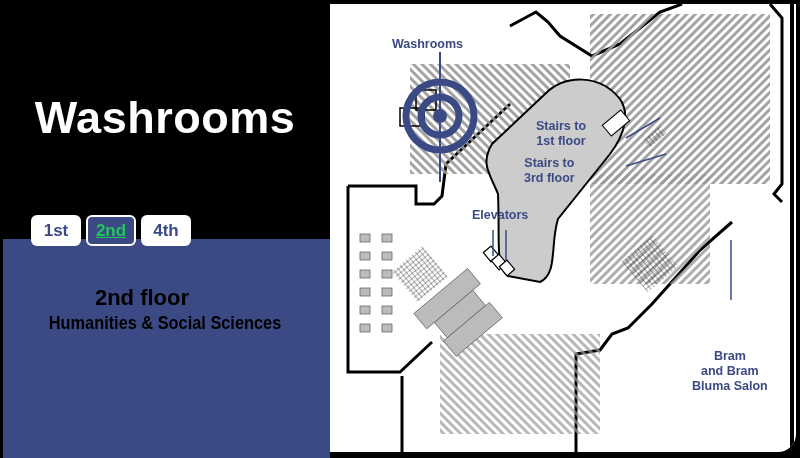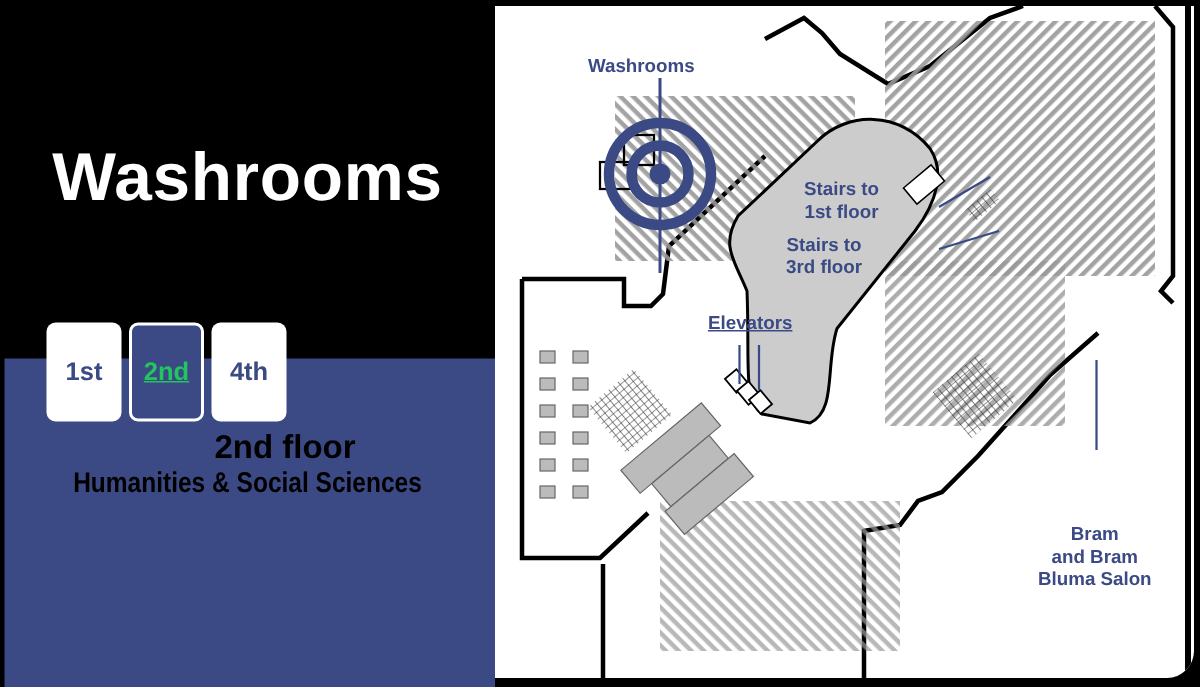--- a/index.html
+++ b/index.html
@@ -1,23 +1,23 @@
 <!DOCTYPE html>
 <html><head>
 <meta charset="utf-8">
 <style>
   html,body{margin:0;padding:0;}
   body{width:800px;height:458px;background:#000;position:relative;overflow:hidden;font-family:"Liberation Sans",sans-serif;}
   .left-panel{position:absolute;left:0;top:0;width:330px;height:458px;background:#000;}
   .blue-band{position:absolute;left:3px;top:239px;width:327px;height:219px;background:#3b4a85;}
   .title{position:absolute;left:0;top:92px;width:330px;text-align:center;color:#fff;font-weight:bold;font-size:45px;letter-spacing:0.5px;}
   .floor-tabs{position:absolute;left:31px;top:215px;display:flex;gap:5px;}
-  .floor-tab{width:50px;height:66px;background:#fff;border-radius:6px;display:flex;align-items:center;justify-content:center;color:#3b4a85;font-weight:bold;font-size:17px;cursor:pointer;box-sizing:border-box;}
+  .floor-tab{width:50px;height:31px;background:#fff;border-radius:6px;display:flex;align-items:center;justify-content:center;color:#3b4a85;font-weight:bold;font-size:17px;cursor:pointer;box-sizing:border-box;}
   .floor-tab.active{background:#3b4a85;color:#22c55e;border:2px solid #fff;text-decoration:underline;}
-  .floor-name{position:absolute;left:0;top:287px;width:284px;text-align:center;color:#000;font-weight:bold;font-size:22px;line-height:22px;margin-left:48px;}
+  .floor-name{position:absolute;left:0;top:287px;width:284px;text-align:center;color:#000;font-weight:bold;font-size:22px;line-height:22px;}
   .floor-sub{position:absolute;left:0;top:312px;width:330px;text-align:center;color:#000;font-weight:bold;font-size:19px;transform:scaleX(0.86);line-height:22px;}
   .map-panel{position:absolute;left:330px;top:4px;width:466px;height:448px;background:#fff;border-bottom-right-radius:18px;overflow:hidden;}
   .map-panel svg{position:absolute;left:0;top:0;}
   .map-label{position:absolute;color:#3b4a85;font-weight:bold;font-size:12.5px;text-align:center;line-height:15px;white-space:nowrap;}
 </style>
 </head>
 <body>
 
 <div class="left-panel">
   <div class="blue-band"></div>
@@ -122,19 +122,19 @@
 
   <div class="map-label" style="left:62px;top:33px;">Washrooms</div>
   <div class="map-label" style="left:206px;top:115px;">
     <div>Stairs to</div>
     <div>1st floor</div>
   </div>
   <div class="map-label" style="left:194px;top:152px;">
     <div>Stairs to</div>
     <div>3rd floor</div>
   </div>
-  <div class="map-label" style="left:142px;top:204px;text-decoration:underline;">Elevators</div>
+  <div class="map-label" style="left:142px;top:204px;">Elevators</div>
   <div class="map-label" style="left:362px;top:298px;margin-top:47px;">
     <div>Bram</div>
     <div>and Bram</div>
     <div>Bluma Salon</div>
   </div>
 </div>
 
 </body></html>

